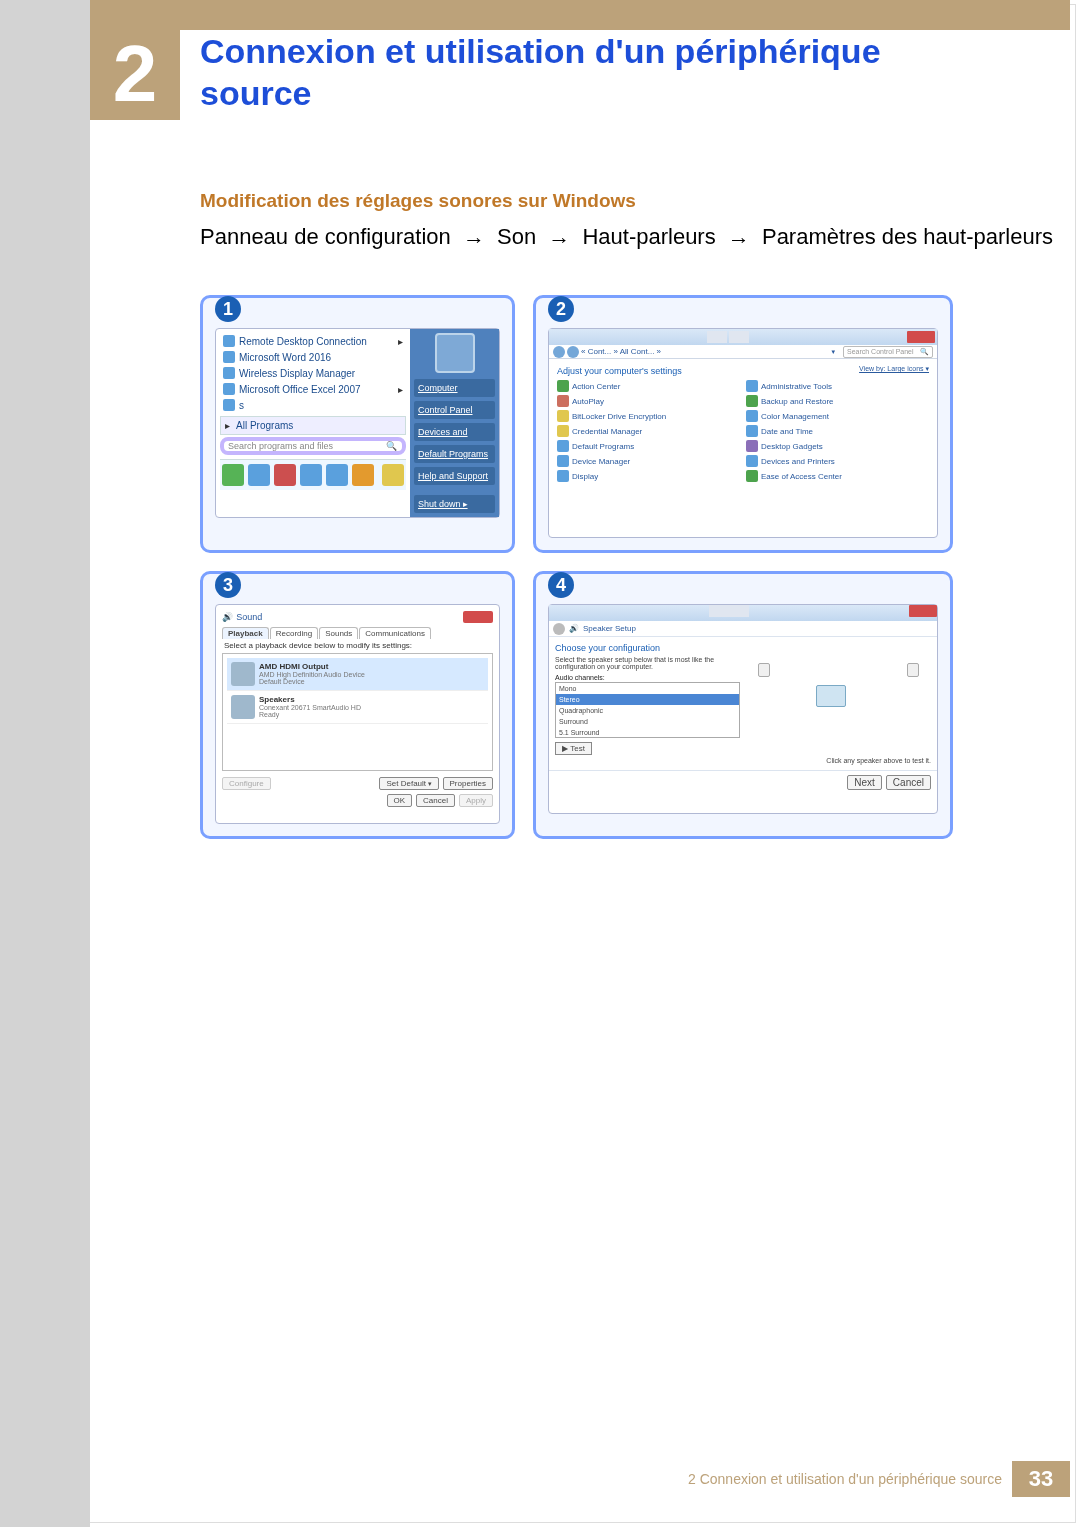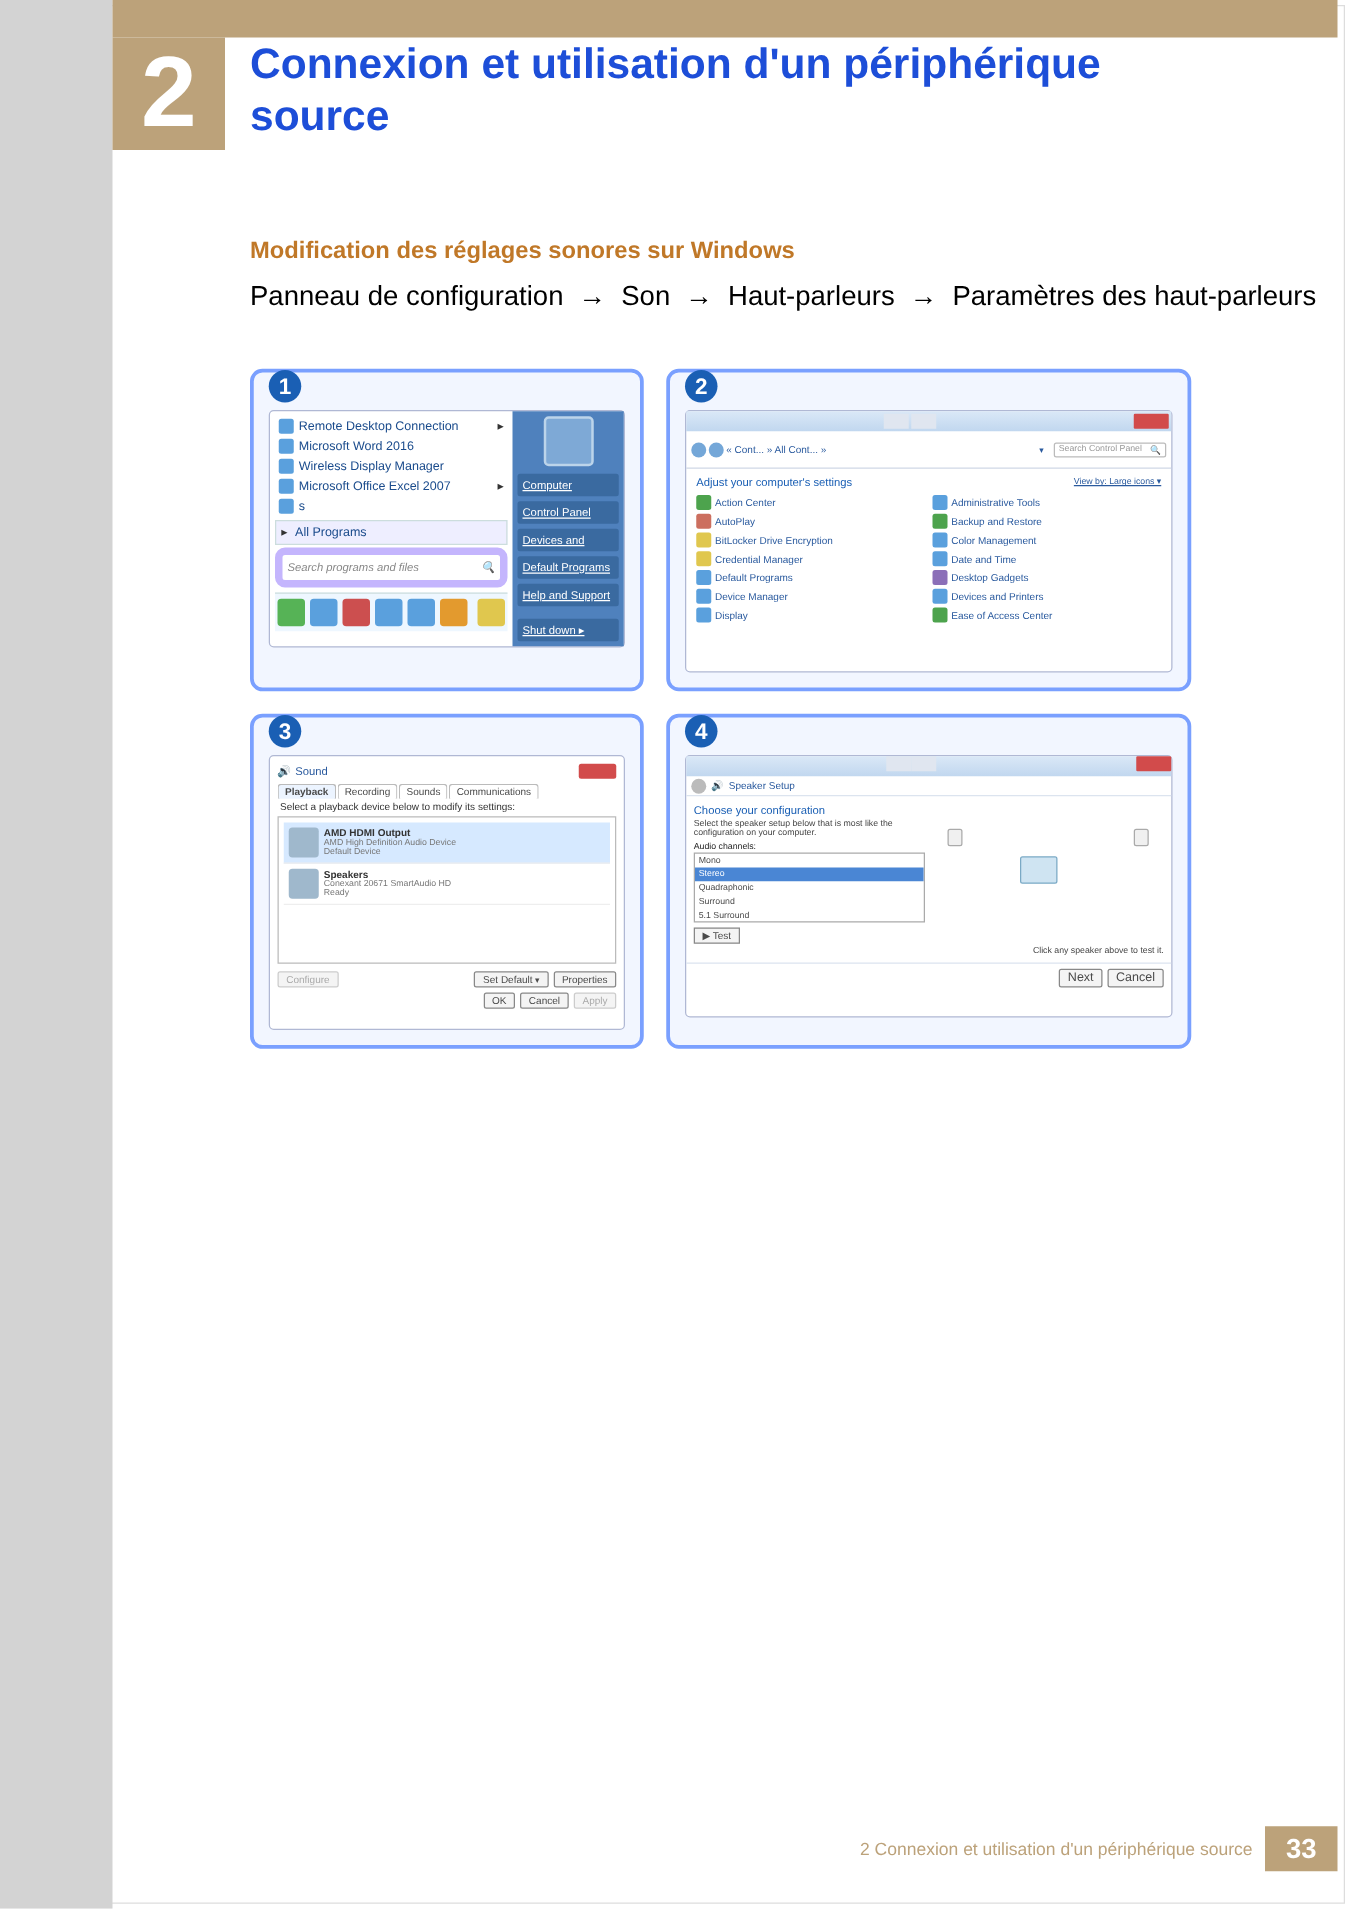--- a/index.html
+++ b/index.html
@@ -131,22 +131,22 @@
     text-decoration: underline;
   }
   .avatar {
     width: 40px;height:40px;border-radius:4px;background:#7ea9d6;
     align-self:center;margin-bottom:2px;border:2px solid #bcd4ea;
   }
   .search-row {
     display:flex;gap:4px;align-items:center;padding:2px 0 4px;
   }
   .search-box {
-    flex:1;border:6px solid #c4b5fd;border-radius:8px;height:32px;
-    color:#888;font-style:italic;font-size:9px;
+    flex:1;border:4px solid #c4b5fd;border-radius:8px;height:18px;
+    color:#888;font-size:9px;
     display:flex;align-items:center;padding:0 4px;justify-content:space-between;
   }
   .taskbar {
     display:flex;gap:4px;padding:4px 2px;background:#eef7ff;border-top:1px solid #cdd;
   }
   .taskbar .tb { width:22px;height:22px;border-radius:3px;background:#5aa0dd; }
   .taskbar .tb.o { background:#e39a2e; }
   .taskbar .tb.r { background:#cc4f4f; }
   .taskbar .tb.g { background:#56b356; }
   .taskbar .tb.y { background:#e0c74e; }
@@ -155,21 +155,21 @@
   .cp-window { height: 210px; }
   .cp-title {
     background: linear-gradient(#dae8f7,#c1d7ef);
     height:16px;display:flex;align-items:center;gap:2px;
     padding:0 2px;font-size:8px;color:#fff;
   }
   .cp-title .close {
     margin-left:auto;width:28px;height:12px;background:#d24b4b;border-radius:1px;
   }
   .cp-nav{
-    display:flex;align-items:center;gap:2px;height:30px;padding:1px 4px;
+    display:flex;align-items:center;gap:2px;height:14px;padding:1px 4px;
     border-bottom:1px solid #cfd8e6;font-size:8px;color:#2a5a9e;
   }
   .cp-nav .nav-btn{width:12px;height:12px;border-radius:50%;background:#74a7d8;}
   .cp-nav .addr{flex:1;text-align:left;}
   .cp-nav .search{
     width:90px;height:12px;border:1px solid #bbb;border-radius:2px;
     color:#999;font-size:7px;display:flex;align-items:center;padding:0 3px;
   }
   .cp-body{padding:6px 8px;}
   .cp-heading{color:#1a5fb4;font-size:9px;margin-bottom:4px;}

